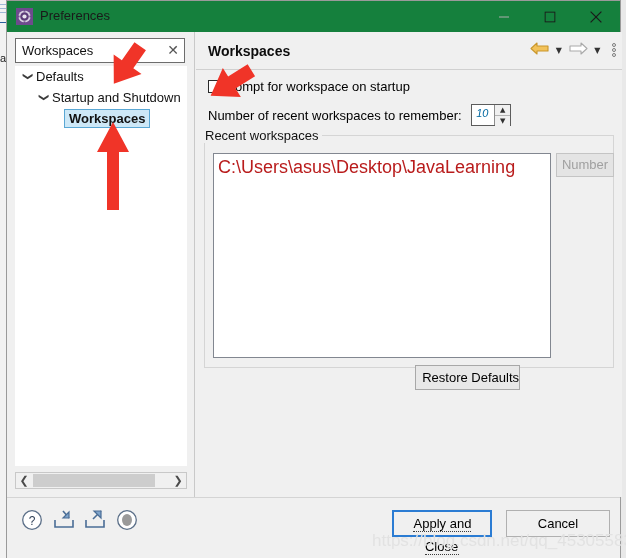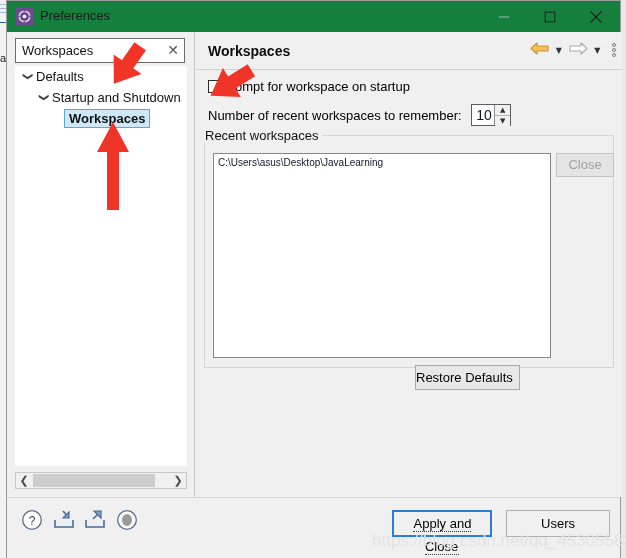--- a/index.html
+++ b/index.html
@@ -280,22 +280,23 @@
     margin-left: 6px;
     width: 40px; height: 22px;
     border: 1px solid #5c5c5c;
     background: #ffffff;
     position: relative;
     box-sizing: border-box;
   }
   #spin-value {
     position: absolute;
     left: 4px; top: 2px;
-    font-size: 14px;
-    color: #0f172a;
+    font-size: 11px;
+    color: #0369a1;
+    font-style: italic;
   }
   #spin-btns {
     position: absolute;
     right: 0; top: 0;
     width: 15px; height: 20px;
     border-left: 1px solid #8d8d8d;
   }
   #spin-btns div {
     width: 15px; height: 10px;
     background: #f0f0f0;
@@ -329,22 +330,22 @@
     position: absolute;
     left: 18px; top: 121px;
     width: 338px;
     height: 205px;
     background: #ffffff;
     border: 1px solid #828790;
     box-sizing: border-box;
     overflow: hidden;
   }
   .ws-item {
-    font-size: 10px;
-    color: #0f172a;
+    font-size: 18px;
+    color: #b91c1c;
     padding: 3px 0 0 4px;
     white-space: nowrap;
     cursor: pointer;
   }
   #btn-remove {
     position: absolute;
     left: 361px; top: 121px;
     width: 58px; height: 24px;
     background: #e4e4e4;
     border: 1px solid #c4c4c4;
@@ -357,21 +358,21 @@
   }
 
   
   #btn-restore {
     position: absolute;
     left: 220px; top: 333px;
     width: 105px; height: 25px;
     background: #e8e8e8;
     border: 1px solid #a8a8a8;
     font-size: 13px;
-    text-align: left;
+    text-align: right;
     line-height: 23px;
     box-sizing: border-box;
     cursor: pointer;
   }
   #btn-apply {
     position: absolute;
     left: 330px; top: 333px;
     width: 92px; height: 25px;
     background: #e8e8e8;
     border: 1px solid #a8a8a8;
@@ -564,21 +565,21 @@
         </span>
       </div>
 
       <div id="group"></div>
       <div id="group-legend">Recent workspaces</div>
 
       <div id="ws-list">
         <div class="ws-item">C:\Users\asus\Desktop\JavaLearning</div>
       </div>
 
-      <div id="btn-remove">Close</div>
+      <div id="btn-remove">Number</div>
 
       <div id="btn-restore">Restore Defaults</div>
     </div>
   </div>
 
   <div id="footer">
 
     <div class="foot-icon" id="fi-help">
       <svg width="22" height="22" viewBox="0 0 22 22">
         <circle cx="11" cy="11" r="9.3" fill="#ffffff" stroke="#5b6f88" stroke-width="1.3"></circle>
@@ -605,21 +606,21 @@
     <div class="foot-icon" id="fi-other">
       <svg width="22" height="22" viewBox="0 0 22 22">
         <circle cx="11" cy="11" r="9.3" fill="#ffffff" stroke="#5b6f88" stroke-width="1.3"></circle>
         <ellipse cx="11" cy="11" rx="5" ry="6" fill="#9a9a9a"></ellipse>
       </svg>
     </div>
 
     <div id="btn-apply-close">
       <span>Apply and Close</span>
     </div>
-    <div id="btn-cancel">Users</div>
+    <div id="btn-cancel">Cancel</div>
   </div>
 </div>
 
 <div id="watermark">https://blog.csdn.net/qq_45305583</div>
 
 <div class="red-arrow" id="arrow-filter">
   <svg width="62" height="50" viewBox="0 0 62 50">
     <g transform="rotate(215 31 25)">
       <polygon points="31,2 48,26 38,26 38,48 24,48 24,26 14,26" fill="#f03428"></polygon>
     </g>

